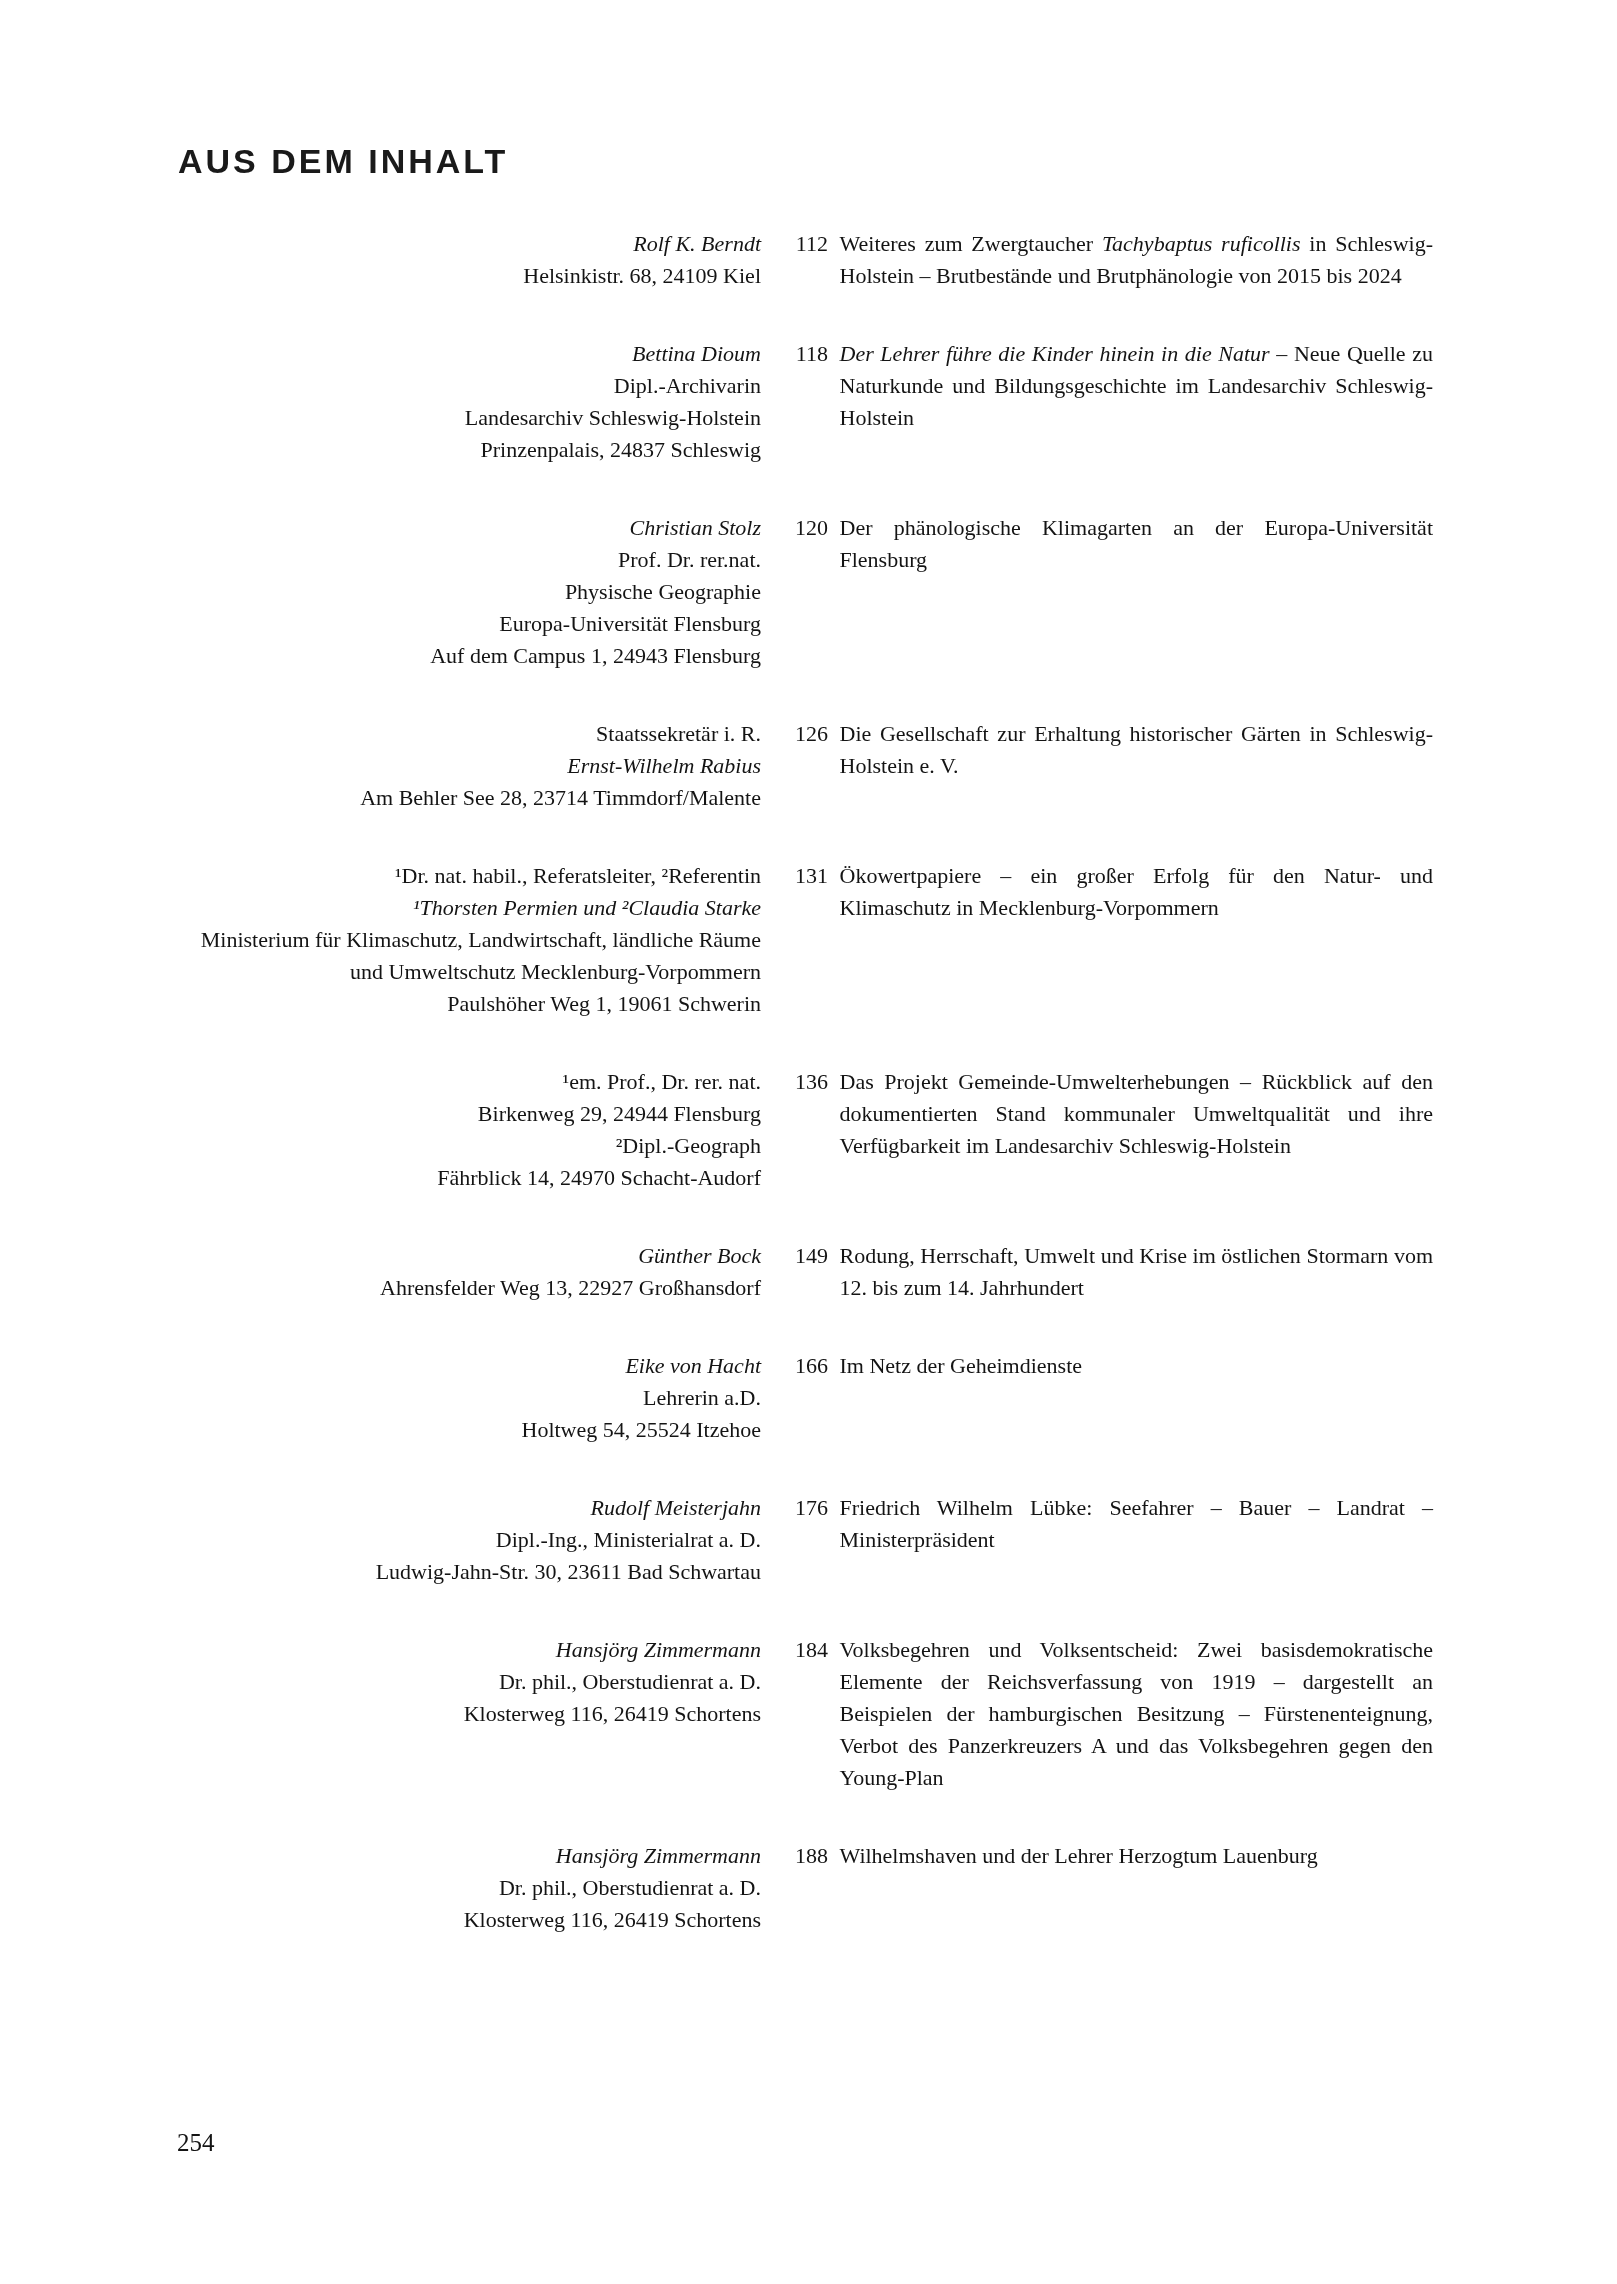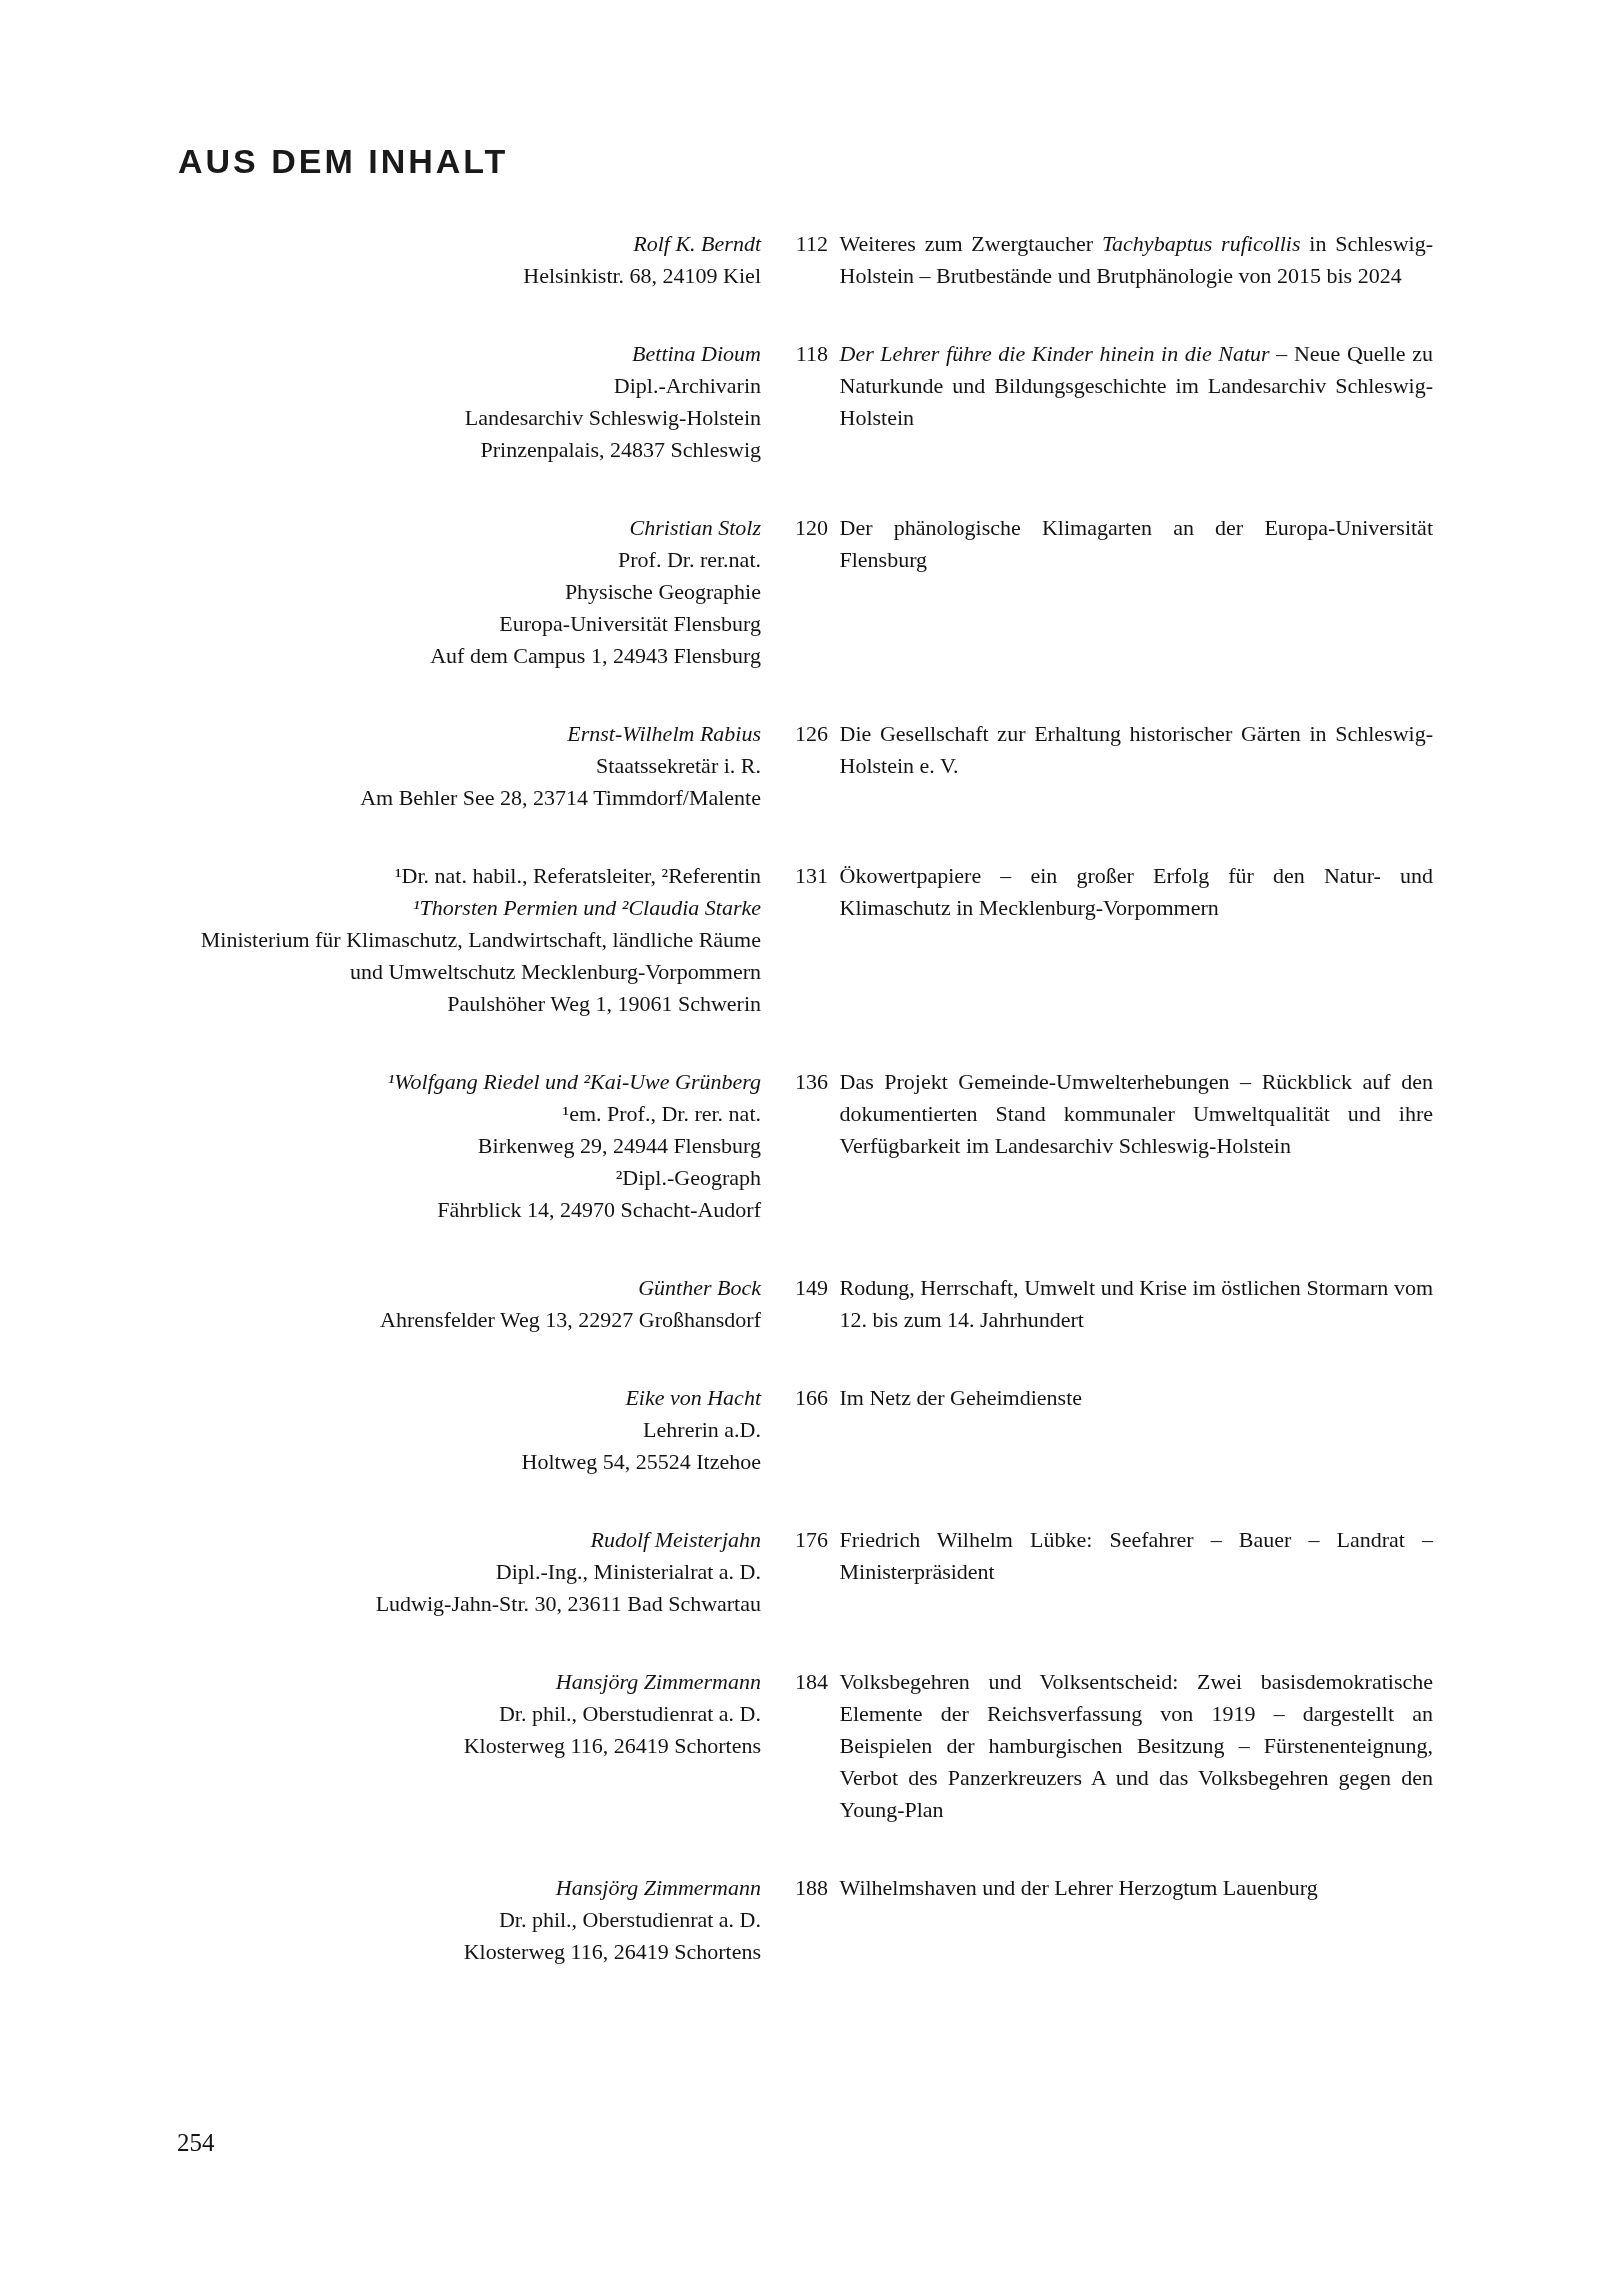--- a/index.html
+++ b/index.html
@@ -103,40 +103,39 @@
           <div class="author-line">Prof. Dr. rer.nat.</div>
           <div class="author-line">Physische Geographie</div>
           <div class="author-line">Europa-Universität Flensburg</div>
           <div class="author-line">Auf dem Campus 1, 24943 Flensburg</div>
         </div>
         <div class="pagenum">120</div>
         <div class="title"><span>Der phänologische Klimagarten an der Europa-Universität Flensburg</span></div>
       </div>
       <div class="entry">
         <div class="authors">
+          <div class="author-line">Staatssekretär i. R.</div>
           <div class="author-line it">Ernst-Wilhelm Rabius</div>
-          <div class="author-line">Staatssekretär i. R.</div>
           <div class="author-line">Am Behler See 28, 23714 Timmdorf/Malente</div>
         </div>
         <div class="pagenum">126</div>
         <div class="title"><span>Die Gesellschaft zur Erhaltung historischer Gärten in Schleswig-Holstein e. V.</span></div>
       </div>
       <div class="entry">
         <div class="authors">
           <div class="author-line">¹Dr. nat. habil., Referatsleiter, ²Referentin</div>
           <div class="author-line it">¹Thorsten Permien und ²Claudia Starke</div>
           <div class="author-line">Ministerium für Klimaschutz, Landwirtschaft, ländliche Räume und Umweltschutz Mecklenburg-Vorpommern</div>
           <div class="author-line">Paulshöher Weg 1, 19061 Schwerin</div>
         </div>
         <div class="pagenum">131</div>
         <div class="title"><span>Ökowertpapiere – ein großer Erfolg für den Natur- und Klimaschutz in Mecklenburg-Vorpommern</span></div>
       </div>
       <div class="entry">
         <div class="authors">
-          <div class="author-line it">¹Wolfgang Riedel und ²Kai-Uwe Grünberg</div>
           <div class="author-line">¹em. Prof., Dr. rer. nat.</div>
           <div class="author-line">Birkenweg 29, 24944 Flensburg</div>
           <div class="author-line">²Dipl.-Geograph</div>
           <div class="author-line">Fährblick 14, 24970 Schacht-Audorf</div>
         </div>
         <div class="pagenum">136</div>
         <div class="title"><span>Das Projekt Gemeinde-Umwelterhebungen – Rückblick auf den dokumentierten Stand kommunaler Umweltqualität und ihre Verfügbarkeit im Landesarchiv Schleswig-Holstein</span></div>
       </div>
       <div class="entry">
         <div class="authors">

